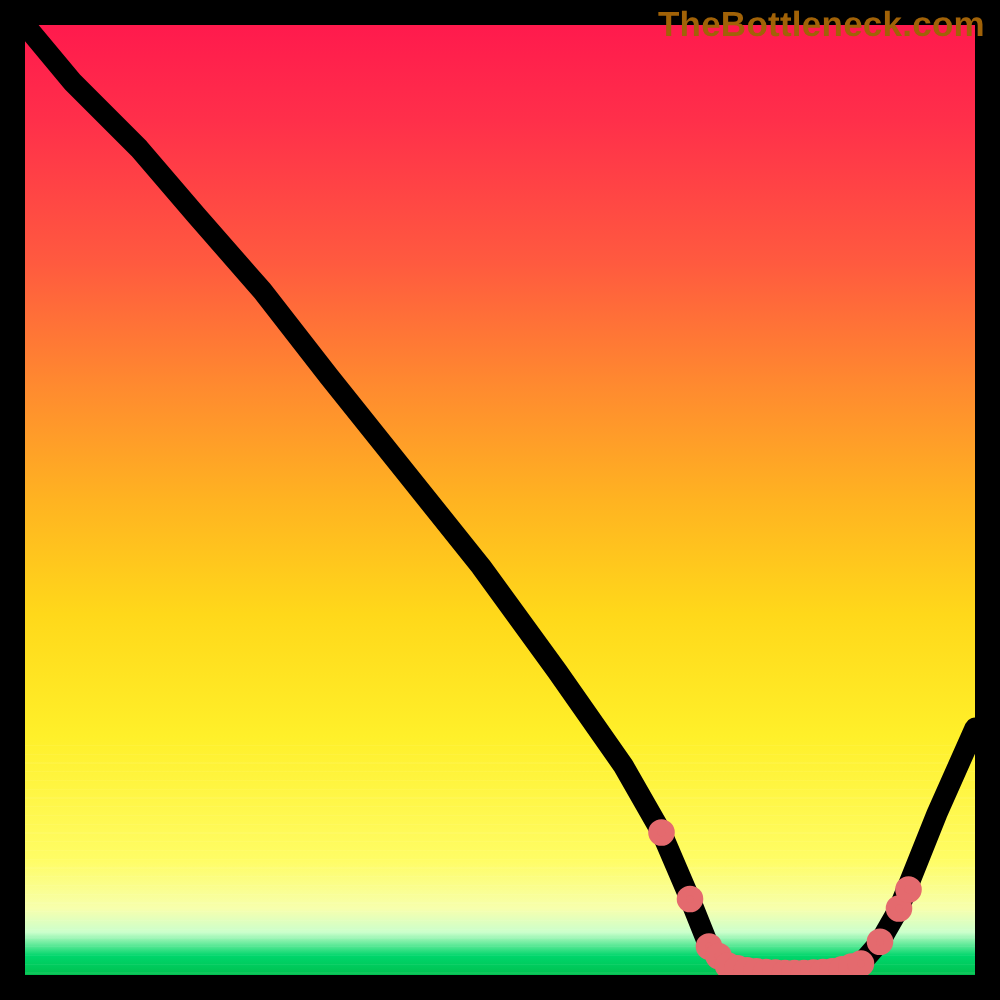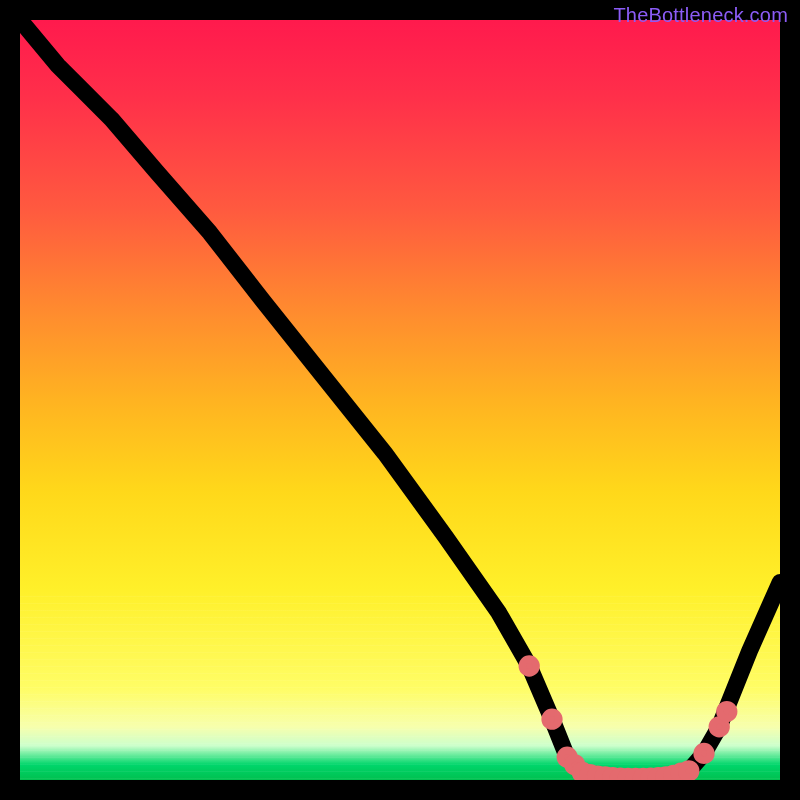--- a/index.html
+++ b/index.html
@@ -50,23 +50,23 @@
       rgba(255,255,255,0.06) 6px,
       rgba(255,255,255,0.06) 7px
     );
     pointer-events: none;
   }
   .watermark {
     position: absolute;
     top: 4px;
     right: 12px;
     font-family: Arial, Helvetica, sans-serif;
-    font-weight: 400;
-    font-size: 20px;
-    color: #8b5cf6;
+    font-weight: 700;
+    font-size: 28px;
+    color: #a16207;
     letter-spacing: 0.2px;
     pointer-events: none;
   }
   svg.curve {
     position: absolute;
     inset: 0;
   }
   .curve-path {
     fill: none;
     stroke: #000;

